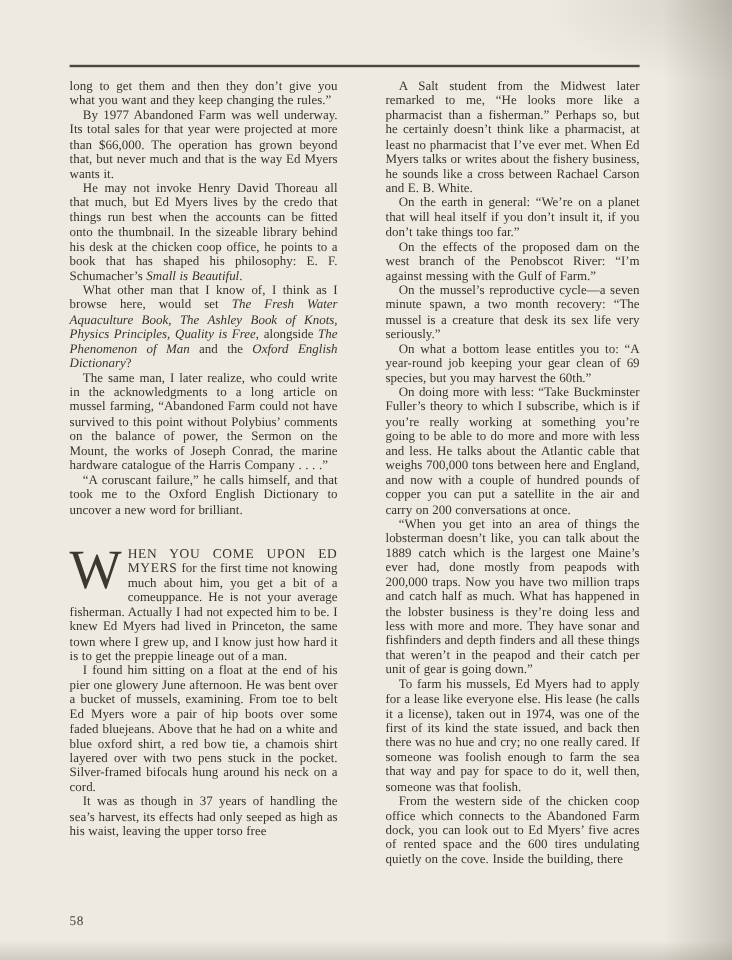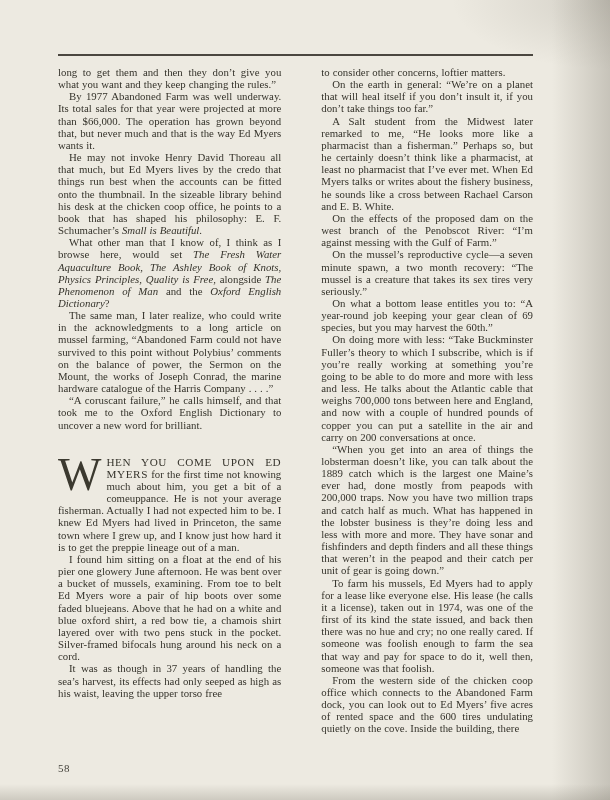--- a/index.html
+++ b/index.html
@@ -116,25 +116,24 @@
         <p class="para indent"><span>By 1977 Abandoned Farm was well underway. Its total sales for that year were projected at more than $66,000. The operation has grown beyond that, but never much and that is the way Ed Myers wants it.</span></p>
         <p class="para indent"><span>He may not invoke Henry David Thoreau all that much, but Ed Myers lives by the credo that things run best when the accounts can be fitted onto the thumbnail. In the sizeable library behind his desk at the chicken coop office, he points to a book that has shaped his philosophy: E. F. Schumacher’s </span><span class="italic">Small is Beautiful</span><span>.</span></p>
         <p class="para indent"><span>What other man that I know of, I think as I browse here, would set </span><span class="italic">The Fresh Water Aquaculture Book, The Ashley Book of Knots, Physics Principles, Quality is Free</span><span>, alongside </span><span class="italic">The Phenomenon of Man</span><span> and the </span><span class="italic">Oxford English Dictionary</span><span>?</span></p>
         <p class="para indent"><span>The same man, I later realize, who could write in the acknowledgments to a long article on mussel farming, “Abandoned Farm could not have survived to this point without Polybius’ comments on the balance of power, the Sermon on the Mount, the works of Joseph Conrad, the marine hardware catalogue of the Harris Company . . . .”</span></p>
         <p class="para indent"><span>“A coruscant failure,” he calls himself, and that took me to the Oxford English Dictionary to uncover a new word for brilliant.</span></p>
         <p class="para section-break"><span class="dropcap">W</span><span class="caps">HEN YOU COME UPON ED MYERS</span><span> for the first time not knowing much about him, you get a bit of a comeuppance. He is not your average fisherman. Actually I had not expected him to be. I knew Ed Myers had lived in Princeton, the same town where I grew up, and I know just how hard it is to get the preppie lineage out of a man.</span></p>
         <p class="para indent"><span>I found him sitting on a float at the end of his pier one glowery June afternoon. He was bent over a bucket of mussels, examining. From toe to belt Ed Myers wore a pair of hip boots over some faded bluejeans. Above that he had on a white and blue oxford shirt, a red bow tie, a chamois shirt layered over with two pens stuck in the pocket. Silver-framed bifocals hung around his neck on a cord.</span></p>
         <p class="para indent"><span>It was as though in 37 years of handling the sea’s harvest, its effects had only seeped as high as his waist, leaving the upper torso free</span></p>
       </div>
     <div class="col col-right" id="col-right">
-        <p class="para"><span>to consider other concerns, loftier matters.</span></p>
+        <p class="para indent"><span>A Salt student from the Midwest later remarked to me, “He looks more like a pharmacist than a fisherman.” Perhaps so, but he certainly doesn’t think like a pharmacist, at least no pharmacist that I’ve ever met. When Ed Myers talks or writes about the fishery business, he sounds like a cross between Rachael Carson and E. B. White.</span></p>
         <p class="para indent"><span>On the earth in general: “We’re on a planet that will heal itself if you don’t insult it, if you don’t take things too far.”</span></p>
-        <p class="para indent"><span>A Salt student from the Midwest later remarked to me, “He looks more like a pharmacist than a fisherman.” Perhaps so, but he certainly doesn’t think like a pharmacist, at least no pharmacist that I’ve ever met. When Ed Myers talks or writes about the fishery business, he sounds like a cross between Rachael Carson and E. B. White.</span></p>
         <p class="para indent"><span>On the effects of the proposed dam on the west branch of the Penobscot River: “I’m against messing with the Gulf of Farm.”</span></p>
-        <p class="para indent"><span>On the mussel’s reproductive cycle—a seven minute spawn, a two month recovery: “The mussel is a creature that takes its sex tires very seriously.”</span></p>
+        <p class="para indent"><span>On the mussel’s reproductive cycle—a seven minute spawn, a two month recovery: “The mussel is a creature that desk its sex life very seriously.”</span></p>
         <p class="para indent"><span>On what a bottom lease entitles you to: “A year-round job keeping your gear clean of 69 species, but you may harvest the 60th.”</span></p>
         <p class="para indent"><span>On doing more with less: “Take Buckminster Fuller’s theory to which I subscribe, which is if you’re really working at something you’re going to be able to do more and more with less and less. He talks about the Atlantic cable that weighs 700,000 tons between here and England, and now with a couple of hundred pounds of copper you can put a satellite in the air and carry on 200 conversations at once.</span></p>
         <p class="para indent"><span>“When you get into an area of things the lobsterman doesn’t like, you can talk about the 1889 catch which is the largest one Maine’s ever had, done mostly from peapods with 200,000 traps. Now you have two million traps and catch half as much. What has happened in the lobster business is they’re doing less and less with more and more. They have sonar and fishfinders and depth finders and all these things that weren’t in the peapod and their catch per unit of gear is going down.”</span></p>
         <p class="para indent"><span>To farm his mussels, Ed Myers had to apply for a lease like everyone else. His lease (he calls it a license), taken out in 1974, was one of the first of its kind the state issued, and back then there was no hue and cry; no one really cared. If someone was foolish enough to farm the sea that way and pay for space to do it, well then, someone was that foolish.</span></p>
         <p class="para indent"><span>From the western side of the chicken coop office which connects to the Abandoned Farm dock, you can look out to Ed Myers’ five acres of rented space and the 600 tires undulating quietly on the cove. Inside the building, there</span></p>
       </div>
   </div>
 
   <div class="folio">58</div>
 

